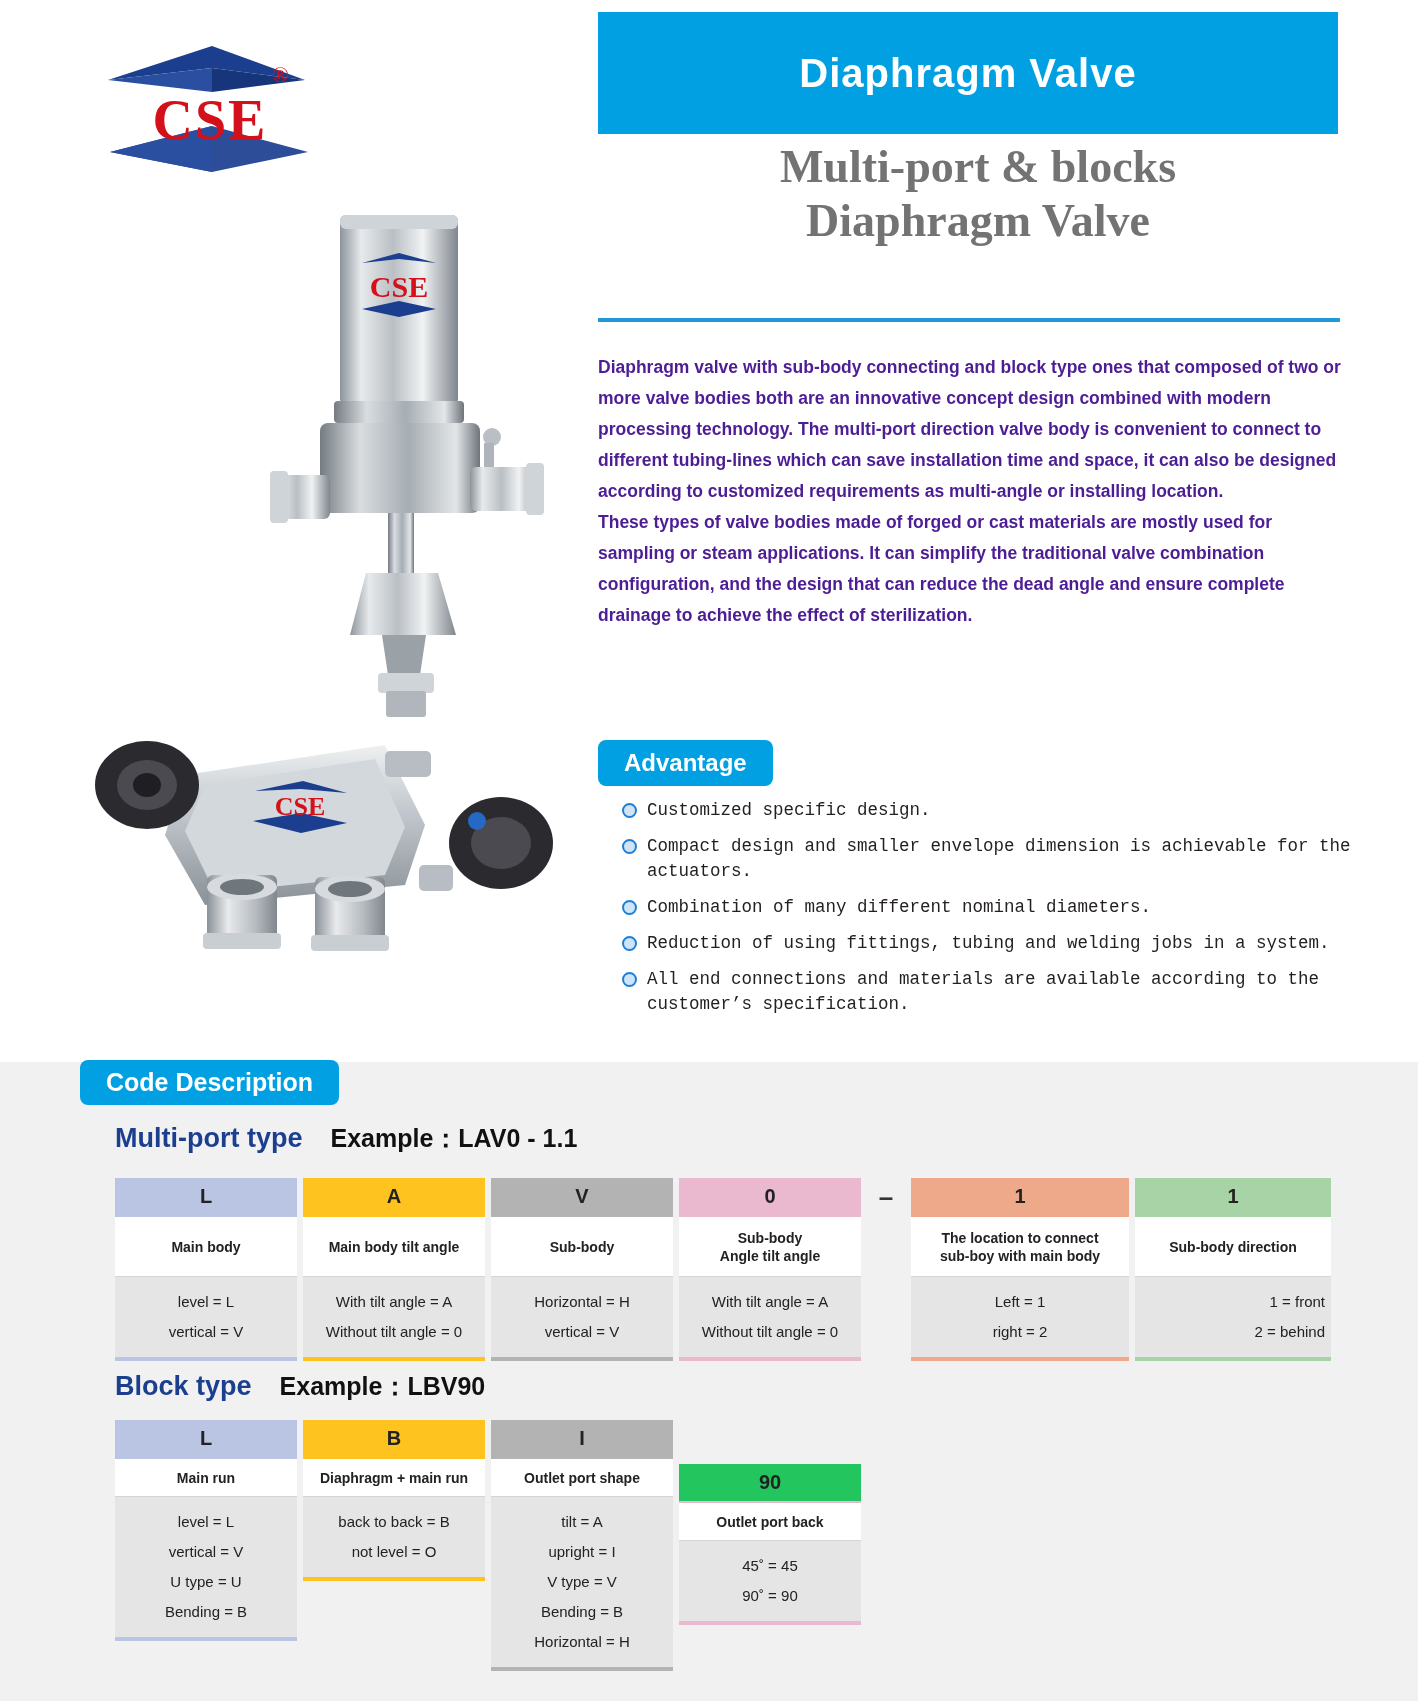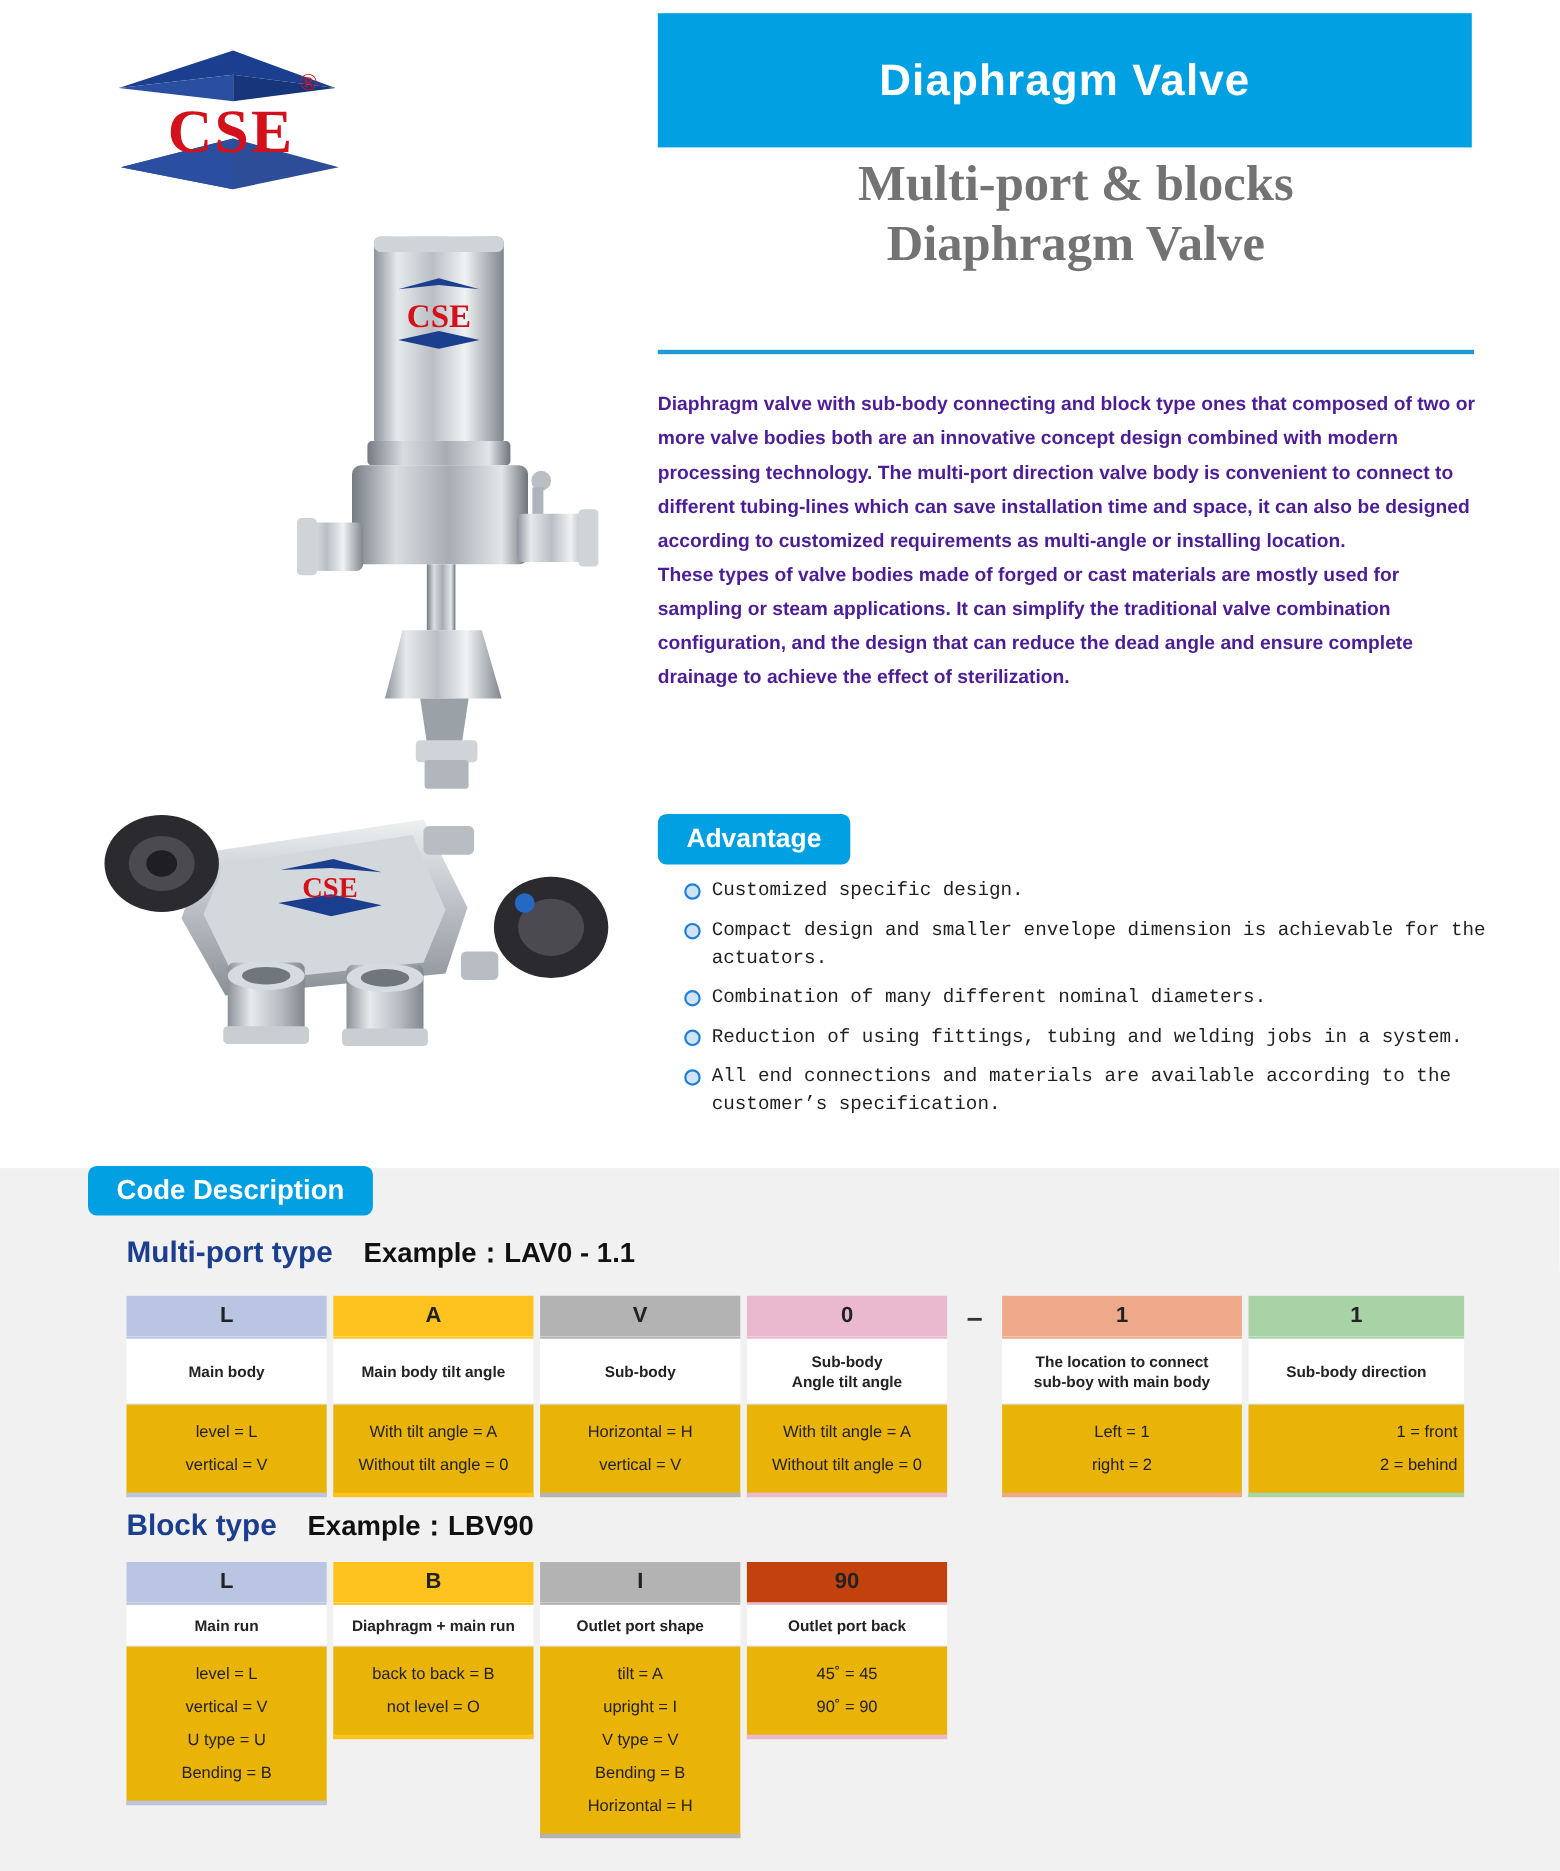--- a/index.html
+++ b/index.html
@@ -120,21 +120,21 @@
     padding:7px 0; color:#222;
   }
   .cell-desc {
     background:#fff; text-align:center;
     font-size:14px; font-weight:bold; color:#222;
     padding:9px 6px; line-height:18px;
     border-bottom:1px solid #d5d5d5;
     display:flex; align-items:center; justify-content:center;
   }
   .cell-val {
-    background:#eab308; text-align:center;
+    background:#e5e5e5; text-align:center;
     font-size:15px; color:#222;
     padding:10px 6px; line-height:30px;
     flex:1;
   }
   .dash-spacer { width:38px; margin-right:6px; display:flex; flex-direction:column; align-items:center; }
   .dash-mark { font-size:26px; font-weight:bold; color:#333; padding-top:4px; }
   .dash-blank { background:#e8eef7; flex:1; width:22px; margin-top:6px; }
 </style>
 </head>
 <body>
@@ -368,18 +368,18 @@
     <div class="cell-code" style="background:#b3b3b3;">I</div>
     <div class="cell-desc" style="height:40px; border-top:2px solid #b3b3b3;">Outlet port shape</div>
     <div class="cell-val" style="height:150px; white-space:pre-line; border-bottom:4px solid #b3b3b3;">tilt = A
 upright = I
 V type = V
 Bending = B
 Horizontal = H</div>
   </div>
 
   <div class="col" style="width:182px; margin-right:0;">
-    <div class="cell-code" style="background:#c2410c;">90</div>
+    <div class="cell-code" style="background:#22c55e;margin-top:44px;">90</div>
     <div class="cell-desc" style="height:40px; border-top:2px solid #eab8cf;">Outlet port back</div>
     <div class="cell-val" style="height:150px; white-space:pre-line; border-bottom:4px solid #eab8cf;">45˚ = 45
 90˚ = 90</div>
   </div>
 </div>
 
 </body></html>

